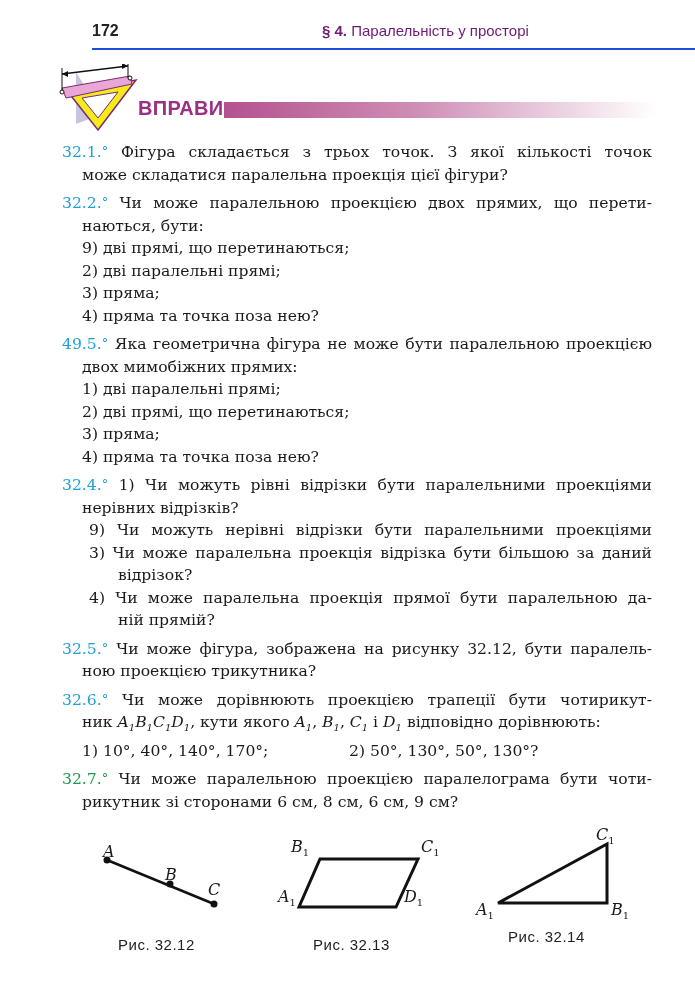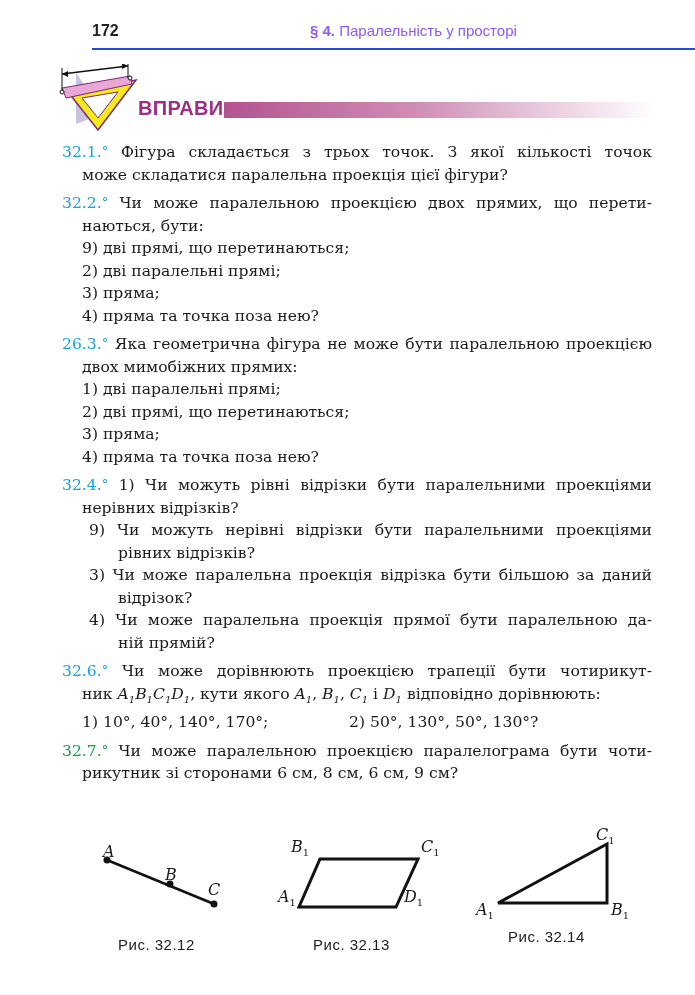--- a/index.html
+++ b/index.html
@@ -1,19 +1,19 @@
 <!DOCTYPE html>
 <html><head>
 <meta charset="utf-8">
 <style>
   html, body { margin:0; padding:0; background:#ffffff; }
   body { width:695px; height:995px; position:relative; overflow:hidden; font-family:"DejaVu Serif", serif; color:#1a1a1a; }
   .header { position:absolute; left:48px; top:22px; width:605px; height:26px; border-bottom:2px solid #1d4ed8;margin-left:44px; }
   .page-num { position:absolute; left:0; top:0; font-family:"Liberation Sans", sans-serif; font-size:16px; font-weight:bold; color:#222; }
-  .chapter { position:absolute; left:218px; top:0; font-family:"Liberation Sans", sans-serif; font-size:15px; color:#8b5cf6; }
+  .chapter { position:absolute; left:230px; top:0; font-family:"Liberation Sans", sans-serif; font-size:15px; color:#701a75; }
   .chapter b { font-weight:bold; }
   .banner { position:absolute; left:56px; top:64px; width:600px; height:70px; }
   .banner svg { position:absolute; left:0; top:0; }
   .banner-title { position:absolute; left:82px; top:33px; font-family:"Liberation Sans", sans-serif; font-weight:bold; font-size:20px; color:#9a2f83; letter-spacing:0.3px; }
   .banner-bar { position:absolute; left:168px; top:38px; width:432px; height:16px; background:linear-gradient(to right, #b4528f 0%, #cf8fb6 45%, #ffffff 100%); }
   .content { position:absolute; left:62px; top:141px; width:590px; font-size:15.6px; line-height:22.5px; }
   .ex { margin-bottom:6px; }
   .ex p { margin:0; }
   .num { font-weight:normal; color:#1e9fd8; }
   .num.green { color:#1e9a4e; }
@@ -68,39 +68,42 @@
   <div class="ex">
     <p class="line"><span class="num">32.2.</span><span class="deg">°</span> <span>Чи може паралельною проекцією двох прямих, що перети-</span></p>
     <p class="ind">наються, бути:</p>
     <p class="ind">9) дві прямі, що перетинаються;</p>
     <p class="ind">2) дві паралельні прямі;</p>
     <p class="ind">3) пряма;</p>
     <p class="ind">4) пряма та точка поза нею?</p>
   </div>
 
   <div class="ex">
-    <p class="line"><span class="num">26.3.</span><span class="deg">°</span> <span>Яка геометрична фігура не може бути паралельною проекцією</span></p>
+    <p class="line"><span class="num">49.5.</span><span class="deg">°</span> <span>Яка геометрична фігура не може бути паралельною проекцією</span></p>
     <p class="ind">двох мимобіжних прямих:</p>
     <p class="ind">1) дві паралельні прямі;</p>
     <p class="ind">2) дві прямі, що перетинаються;</p>
     <p class="ind">3) пряма;</p>
     <p class="ind">4) пряма та точка поза нею?</p>
   </div>
 
   <div class="ex">
     <p class="line"><span class="num">32.4.</span><span class="deg">°</span> <span>1) Чи можуть рівні відрізки бути паралельними проекціями</span></p>
     <p class="ind">нерівних відрізків?</p>
     <p class="sub2 line">9) Чи можуть нерівні відрізки бути паралельними проекціями</p>
-    <p class="sub2b">рівних відрізків?</p>
     <p class="sub2 line">3) Чи може паралельна проекція відрізка бути більшою за даний</p>
     <p class="sub2b">відрізок?</p>
     <p class="sub2 line">4) Чи може паралельна проекція прямої бути паралельною да-</p>
     <p class="sub2b">ній прямій?</p>
   </div>
 
+  <div class="ex">
+    <p class="line"><span class="num">32.5.</span><span class="deg">°</span> <span>Чи може фігура, зображена на рисунку 32.12, бути паралель-</span></p>
+    <p class="ind">ною проекцією трикутника?</p>
+  </div>
 
   <div class="ex">
     <p class="line"><span class="num">32.6.</span><span class="deg">°</span> <span>Чи може дорівнюють проекцією трапеції бути чотирикут-</span></p>
     <p class="ind"><span>ник </span><span class="it">A<sub>1</sub>B<sub>1</sub>C<sub>1</sub>D<sub>1</sub></span><span>, кути якого </span><span class="it">A<sub>1</sub></span>, <span class="it">B<sub>1</sub></span>, <span class="it">C<sub>1</sub></span><span> і </span><span class="it">D<sub>1</sub></span><span> відповідно дорівнюють:</span></p>
     <div class="two-col">
       <span>1) 10°, 40°, 140°, 170°;</span>
       <span>2) 50°, 130°, 50°, 130°?</span>
     </div>
   </div>
 

